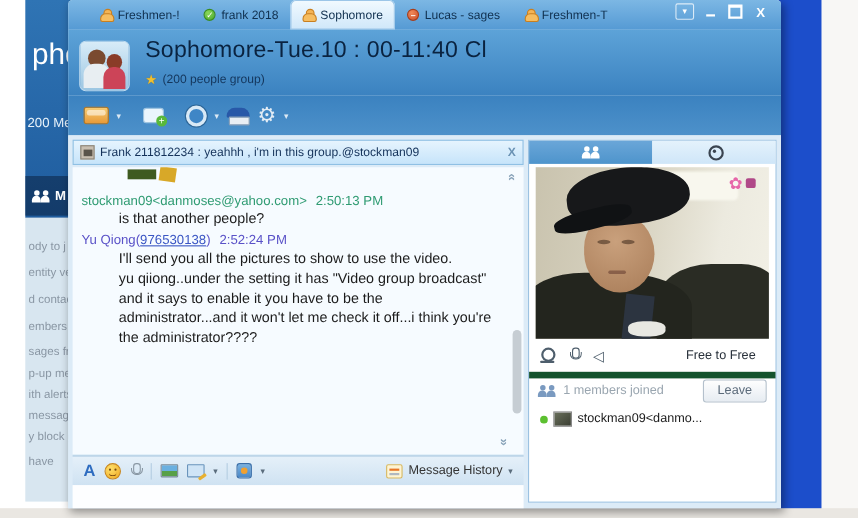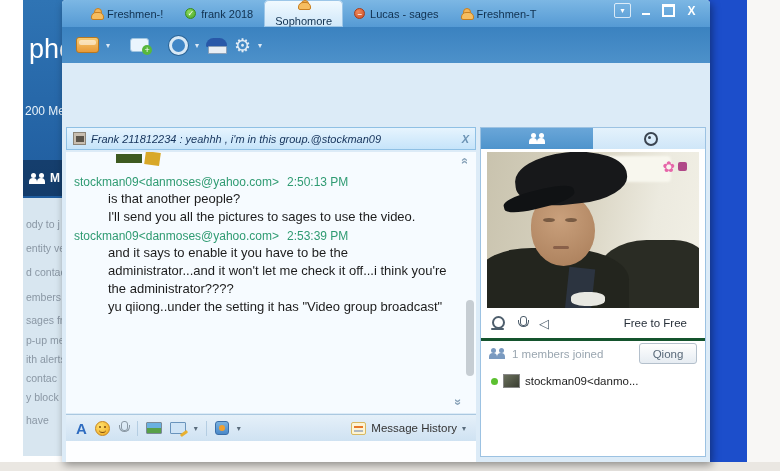--- a/index.html
+++ b/index.html
@@ -24,21 +24,21 @@
 
   
   .qq-win { position:absolute; left:62px; top:0; width:648px; height:462px;
     box-shadow:2px 3px 9px rgba(0,0,0,.4); border-radius:4px 4px 0 0; background:#dcebf7; }
 
   
   .tabbar { position:relative; height:27px; background:linear-gradient(#7cb7e4,#559ad4);
     border-radius:4px 4px 0 0; display:flex; align-items:stretch; padding-left:18px; }
   .tab { display:flex; align-items:center; gap:5px; padding:0 11px; font-size:11px; color:#10304f; cursor:default; }
   .tab.active { background:linear-gradient(#f2faff,#cfe7f9); border-radius:5px 5px 0 0;
-    box-shadow:inset 0 0 0 1px #9cc6e8;flex-direction:column; }
+    box-shadow:inset 0 0 0 1px #9cc6e8; }
   .p-icon { position:relative; width:11px; height:12px; display:inline-block; }
   .p-icon::before { content:""; position:absolute; top:0; left:2.5px; width:6px; height:6px;
     border-radius:50%; background:#f4b455; border:1px solid #c87f20; }
   .p-icon::after { content:""; position:absolute; bottom:0; left:0; width:11px; height:6px;
     border-radius:5px 5px 2px 2px; background:#f6bd60; border:1px solid #c87f20; }
   .st-dot { width:11px; height:11px; border-radius:50%; display:flex; align-items:center;
     justify-content:center; font-size:8px; color:#fff; }
   .st-green { background:radial-gradient(circle at 35% 30%, #8cd85c, #48a828); border:1px solid #3a8c1e; }
   .st-red { background:radial-gradient(circle at 35% 30%, #f08858, #cc4f28); border:1px solid #a83c18; font-weight:bold; }
   .win-ctrls { position:absolute; right:10px; top:3px; display:flex; gap:6px; }
@@ -81,21 +81,21 @@
   .ic-admin::after { content:""; position:absolute; left:2px; top:8px; width:17px; height:6px;
     background:#e8eef4; border:1px solid #8aa0b8; border-radius:1px; }
   .ic-gear { font-size:19px; color:#e2ecf5; line-height:19px; }
 
   
   .content { position:absolute; left:0; top:123px; width:648px; height:339px; background:#dcebf7; }
 
   
   .notify { position:absolute; left:4px; top:4px; width:410px; height:23px;
     background:linear-gradient(#e6f4fe,#c6e4fa); border:1px solid #8fc0e4;
-    display:flex; align-items:center; gap:5px; padding:0 6px; font-size:11px; color:#14325a;font-style:italic; }
+    display:flex; align-items:center; gap:5px; padding:0 6px; font-size:11px; color:#14325a; }
   .notify-av { width:13px; height:13px; background:#c8beb0; border:1px solid #8a8478; position:relative; flex:none; }
   .notify-av::before { content:""; position:absolute; left:2px; top:3px; width:8px; height:6px; background:#5a544a; }
   .notify-text { white-space:nowrap; overflow:hidden; }
   .notify-x { margin-left:auto; color:#6a92b4; font-size:11px; font-weight:bold; cursor:default; }
 
   
   .chat { position:absolute; left:4px; top:29px; width:410px; height:261px; background:#f6fbff; overflow:hidden; }
   .remnant { position:absolute; left:50px; top:0; }
   .rem1 { position:absolute; left:0; top:2px; width:26px; height:9px; background:#3e5a20; }
   .rem2 { position:absolute; left:29px; top:0; width:15px; height:13px; background:#d8a828; transform:rotate(8deg); }
@@ -197,21 +197,21 @@
   .ic-webcam::after { content:""; position:absolute; left:0; bottom:0; width:13px; height:2px;
     background:#4e5e6c; border-radius:2px; }
   .ic-mic2 { position:relative; width:11px; height:15px; }
   .ic-mic2::before { content:""; position:absolute; left:3px; top:0; width:5px; height:8px;
     border:1.5px solid #4e5e6c; border-radius:3px; }
   .ic-mic2::after { content:""; position:absolute; left:1px; top:4px; width:9px; height:6px;
     border:1.5px solid #4e5e6c; border-top:none; border-radius:0 0 6px 6px; }
   .ic-speaker { color:#4e5e6c; font-size:13px; line-height:13px; }
   .free-talk { margin-left:auto; padding-right:8px; font-size:11.5px; color:#28303a; }
 
-  .vmembers { position:absolute; left:0; top:210px; width:100%; height:28px; border-top:3px solid #14532d;
+  .vmembers { position:absolute; left:0; top:210px; width:100%; height:28px; border-top:6px solid #14532d;
     display:flex; align-items:center; gap:6px; padding:0 8px; }
   .vm-count { font-size:11.5px; color:#9aa6b0; }
   .btn-leave { margin-left:auto; width:58px; height:21px; background:linear-gradient(#fefefe,#e6ecf2);
     border:1px solid #b4c0cc; border-radius:3px; font-size:11.5px; color:#5a6a7a;
     font-family:"Liberation Sans",sans-serif; cursor:default; }
   .vmember { position:absolute; left:0; top:242px; width:100%; height:22px;
     display:flex; align-items:center; gap:5px; padding:0 10px; }
   .vm-dot { width:7px; height:7px; border-radius:50%; background:#5cc030; flex:none; }
   .vm-thumb { width:17px; height:14px; background:linear-gradient(140deg,#6a705c,#3a3e32); border:1px solid #888; flex:none; }
   .vm-name { font-size:11.5px; color:#1c1c1c; white-space:nowrap; overflow:hidden; }
@@ -235,21 +235,21 @@
       </div>
     </div>
     <div class="bg-win-panel">
       <span class="frag" style="top:20px">ody to j</span>
       <span class="frag" style="top:44px">entity ve</span>
       <span class="frag" style="top:68px">d contac</span>
       <span class="frag" style="top:93px">embers</span>
       <span class="frag" style="top:116px">sages fr</span>
       <span class="frag" style="top:136px">p-up me</span>
       <span class="frag" style="top:155px">ith alerts</span>
-      <span class="frag" style="top:174px">contac</span>
+      <span class="frag" style="top:174px">messag</span>
       <span class="frag" style="top:193px">y block g</span>
       <span class="frag" style="top:216px">have</span>
     </div>
   </div>
 
   <div class="qq-win">
 
     <div class="tabbar">
       <div class="tab">
         <span class="p-icon"></span>
@@ -272,20 +272,33 @@
         <span>Freshmen-T</span>
       </div>
       <div class="win-ctrls">
         <div class="wbtn wbtn-menu">▾</div>
         <div class="wbtn wbtn-min"></div>
         <div class="wbtn wbtn-max"></div>
         <div class="wbtn wbtn-close">X</div>
       </div>
     </div>
 
+    <div class="header">
+      <div class="gavatar">
+        <span class="gav-p1"></span>
+        <span class="gav-p1b"></span>
+        <span class="gav-p2"></span>
+        <span class="gav-p2b"></span>
+      </div>
+      <div class="title">Sophomore-Tue.10 : 00-11:40 Cl</div>
+      <div class="subrow">
+        <span class="star">★</span>
+        <span class="subtitle">(200 people group)</span>
+      </div>
+    </div>
 
     <div class="tools">
       <span class="ic-share"></span>
       <span class="caret">▾</span>
       <span style="width:6px"></span>
       <span class="ic-bubble"></span>
       <span style="width:6px"></span>
       <span class="ic-cam"></span>
       <span class="caret">▾</span>
       <span class="ic-admin"></span>
@@ -310,29 +323,29 @@
 
         <div class="messages">
           <div class="msg">
             <div class="msg-sender green">
               <span>stockman09&lt;danmoses@yahoo.com&gt;</span><span class="msg-time">2:50:13 PM</span>
             </div>
             <div class="msg-line">is that another people?</div>
           </div>
 
           <div class="msg">
-            <div class="msg-line">I'll send you all the pictures to sages to use the video.</div>
+            <div class="msg-sender violet">
+              <span>Yu Qiong(</span><span class="qq-link">976530138</span><span>)</span><span class="msg-time">2:52:24 PM</span>
+            </div>
+            <div class="msg-line">I'll send you all the pictures to show to use the video.</div>
           </div>
 
           <div class="msg">
-            <div class="msg-sender green">
-              <span>stockman09&lt;danmoses@yahoo.com&gt;</span><span class="msg-time">2:53:39 PM</span>
-            </div>
+            <div class="msg-line">yu qiiong..under the setting it has "Video group broadcast"</div>
             <div class="msg-line">and it says to enable it you have to be the administrator...and it won't let me check it off...i think you're the administrator????</div>
-            <div class="msg-line">yu qiiong..under the setting it has "Video group broadcast"</div>
           </div>
 
           <div class="msg">
           </div>
         </div>
 
         <div class="scroll-thumb"></div>
         <span class="chev chev-dn">»</span>
       </div>
 
@@ -385,21 +398,21 @@
         <div class="vctrl">
           <span class="ic-webcam"></span>
           <span class="ic-mic2"></span>
           <span class="ic-speaker">◁</span>
           <span class="free-talk">Free to Free</span>
         </div>
 
         <div class="vmembers">
           <span class="ppl" style="color:#7a9ac0"></span>
           <span class="vm-count">1 members joined</span>
-          <button class="btn-leave">Qiong</button>
+          <button class="btn-leave">Leave</button>
         </div>
 
         <div class="vmember">
           <span class="vm-dot"></span>
           <span class="vm-thumb"></span>
           <span class="vm-name">stockman09&lt;danmo...</span>
         </div>
       </div>
 
     </div>

